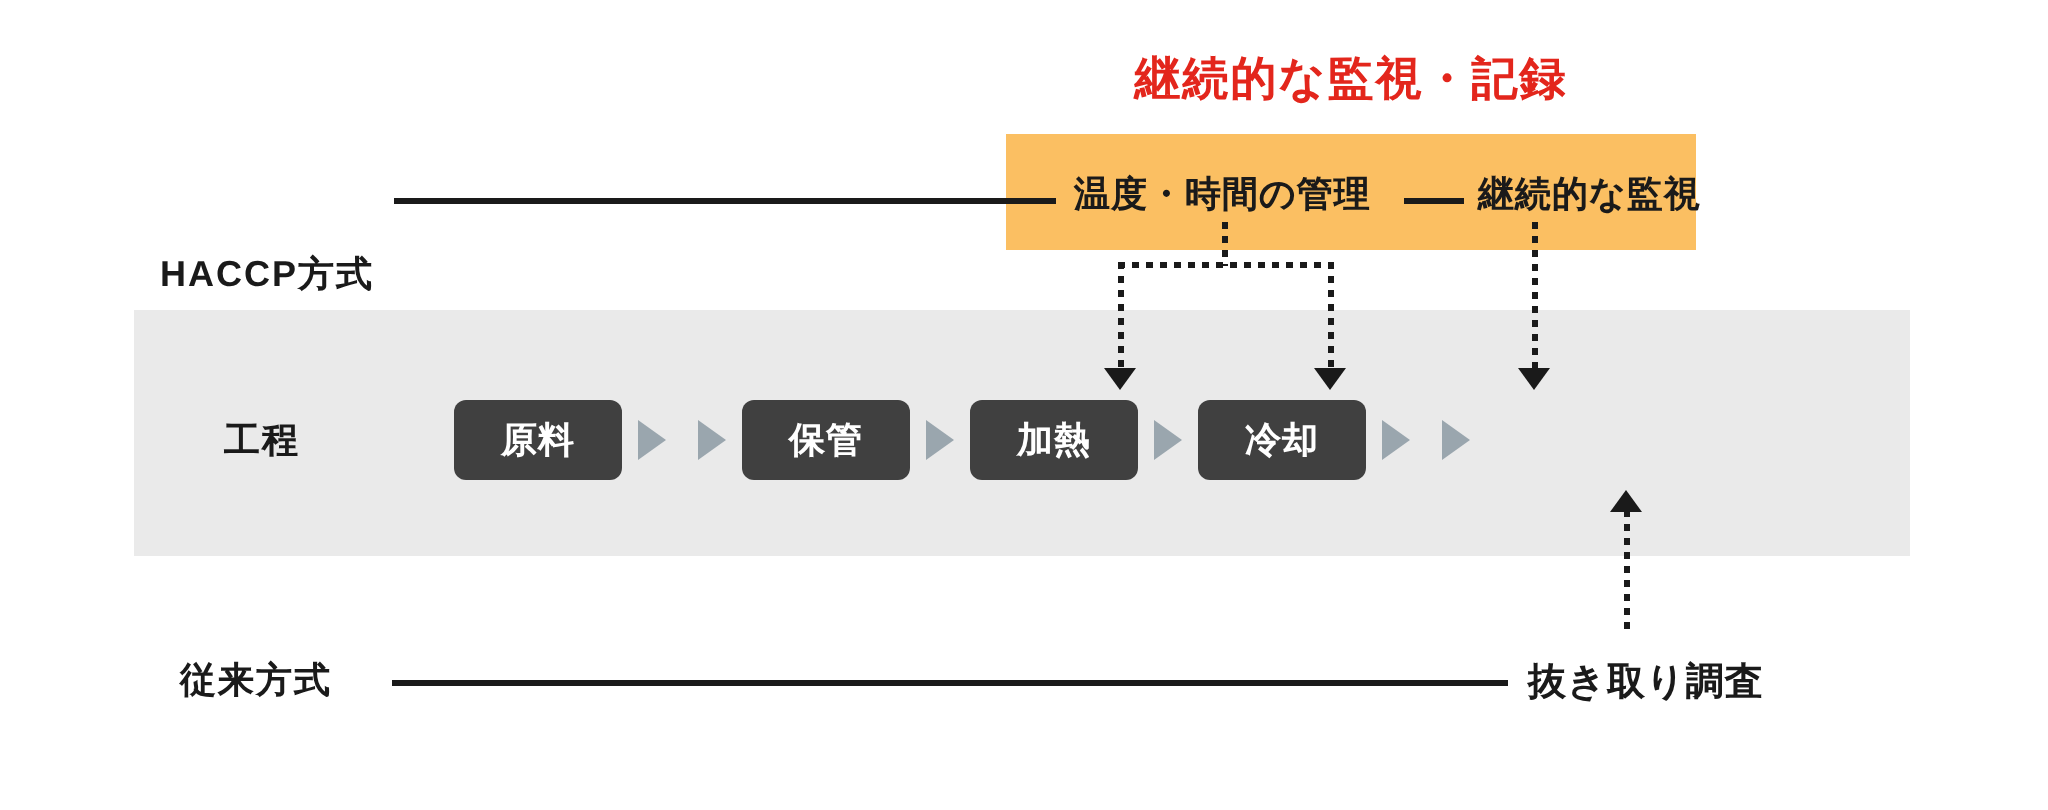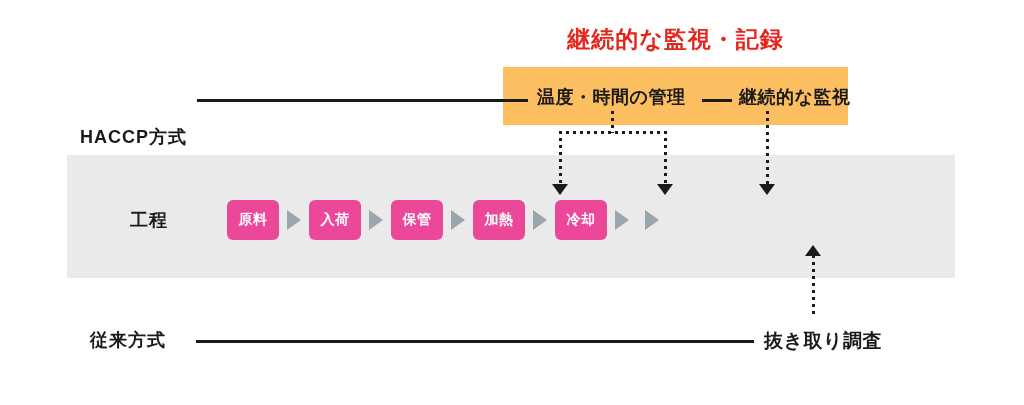--- a/index.html
+++ b/index.html
@@ -58,21 +58,21 @@
   
   .row-label {
     position: absolute;
     font-size: 18px;
     font-weight: bold;
     color: #1a1a1a;
     white-space: nowrap;
     letter-spacing: 1px;
   }
   .label-haccp { left: 80px; top: 88px; margin-top: 37px; }
-  .label-process { left: 112px; top: 208px; margin-left: 18px; }
+  .label-process { left: 112px; top: 208px; }
   .label-legacy { left: 90px; top: 328px; }
 
   
   .rule {
     position: absolute;
     height: 3px;
     background: #1a1a1a;
   }
   .rule-haccp { left: 197px; top: 99px; width: 331px; }
   .rule-legacy { left: 196px; top: 340px; width: 558px; }
@@ -114,26 +114,26 @@
   
   .steps {
     position: absolute;
     left: 227px;
     top: 200px;
     height: 40px;
     display: flex;
     align-items: center;
   }
   .step {
-    width: 52px;
+    width: 84px;
     height: 40px;
     border-radius: 6px;
-    background: #ec4899;
+    background: #404040;
     color: #ffffff;
-    font-size: 14px;
+    font-size: 18px;
     font-weight: bold;
     display: flex;
     align-items: center;
     justify-content: center;
     letter-spacing: 0.5px;
     box-sizing: border-box;
   }
   .tri {
     width: 30px;
     height: 40px;
@@ -201,21 +201,20 @@
 
   <div class="banner-text banner-text-1">温度・時間の管理</div>
   <div class="banner-dash"></div>
   <div class="banner-text banner-text-2">継続的な監視</div>
 
   <div class="row-label label-process">工程</div>
 
   <div class="steps">
     <div class="step">原料</div>
     <div class="tri"></div>
-    <div class="step">入荷</div>
     <div class="tri"></div>
     <div class="step">保管</div>
     <div class="tri"></div>
     <div class="step">加熱</div>
     <div class="tri"></div>
     <div class="step">冷却</div>
     <div class="tri"></div>
     <div class="tri"></div>
   </div>
 

